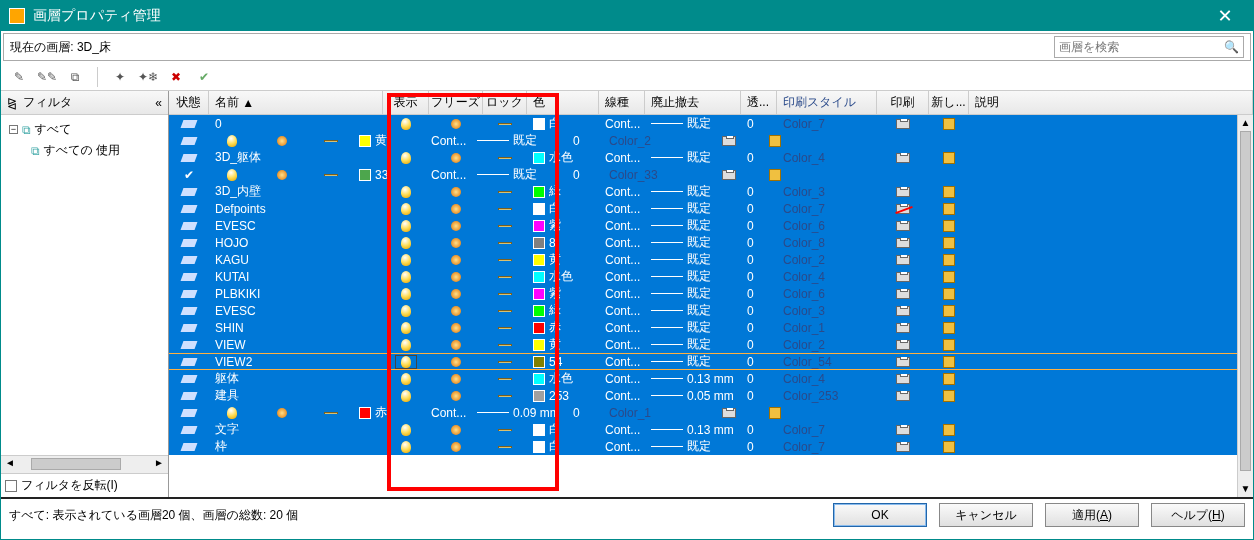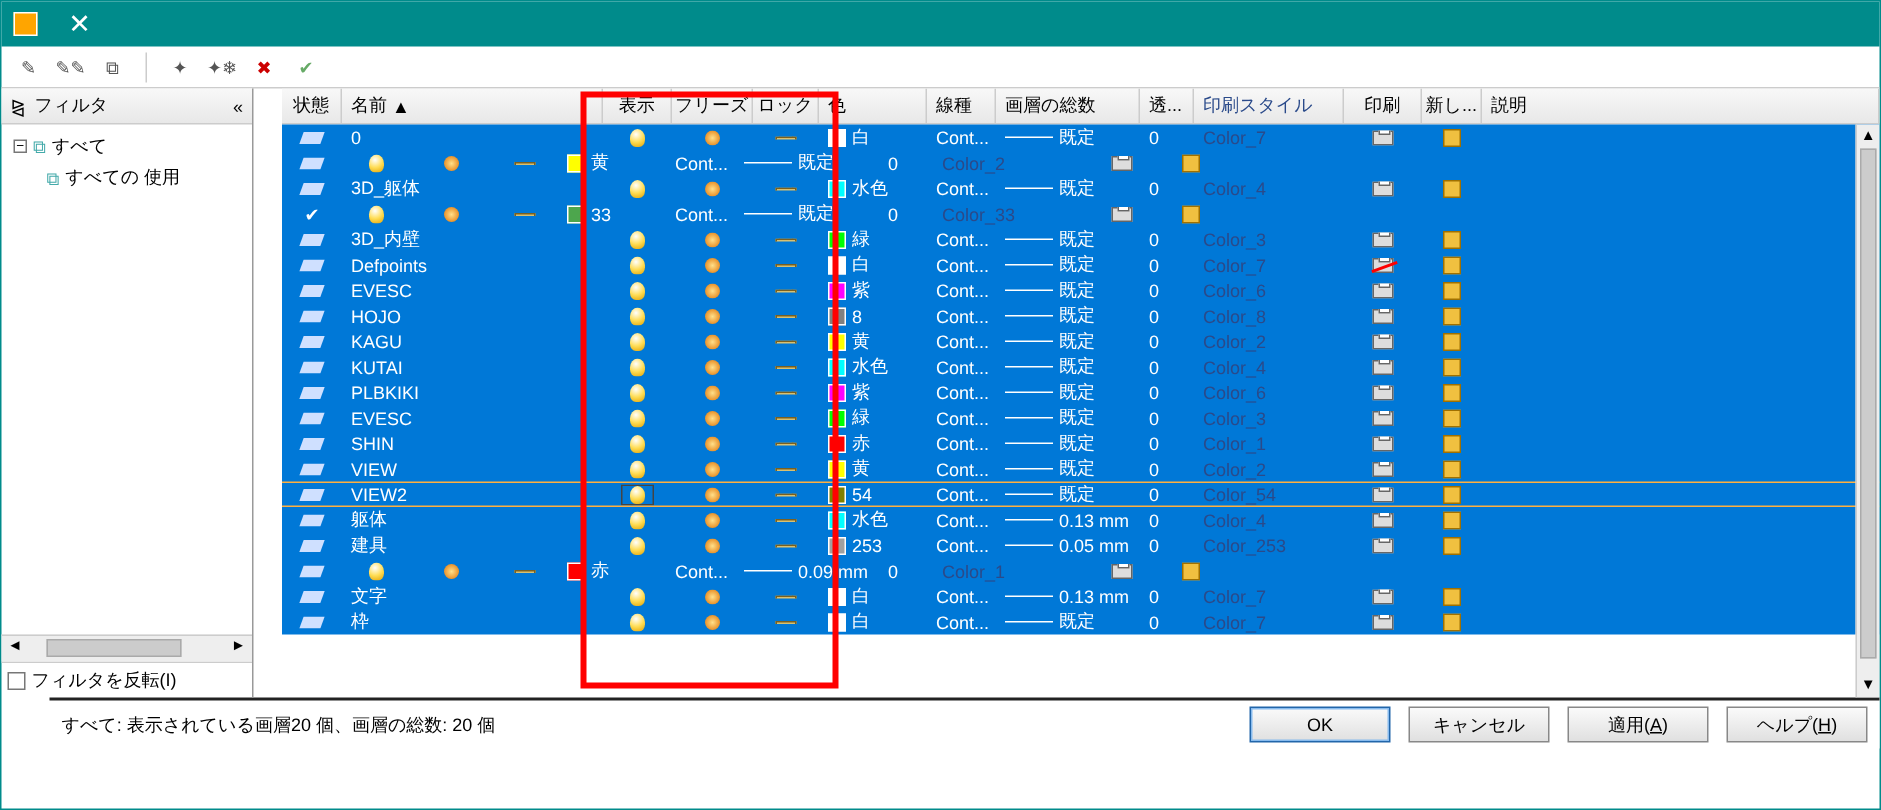--- a/index.html
+++ b/index.html
@@ -27,21 +27,21 @@
 .sidebar-tree .tree-box { width: 9px; height: 9px; border: 1px solid #777; display: inline-flex; align-items: center; justify-content: center; font-size: 9px; line-height: 7px; }
 .sidebar-tree .layer-glyph { color: #4aa; }
 .sidebar-scroll { height: 18px; background: #eee; border-top: 1px solid #ccc; position: relative; }
 .sidebar-scroll .thumb { position: absolute; left: 30px; top: 2px; width: 90px; height: 12px; background: #ccc; border: 1px solid #aaa; }
 .sidebar-scroll .arrow { position: absolute; width:16px; height:16px; top:1px; font-size:10px; text-align:center; }
 .sidebar-scroll .arrow.left { left:1px; }
 .sidebar-scroll .arrow.right { right:1px; }
 .sidebar-invert { height: 24px; border-top: 1px solid #ccc; display: flex; align-items: center; padding: 0 4px; gap: 4px; }
 .sidebar-invert .cb { width: 12px; height: 12px; border: 1px solid #777; display: inline-block; }
 .grid-area { flex: 1; position: relative; overflow: hidden; }
-.grid { width: 100%; padding-left: 19px; }
+.grid { width: 100%; }
 .grid-header { height: 24px; background: linear-gradient(#f8f8f8,#e8e8e8); border-bottom: 1px solid #ccc; display: flex; }
 .grid-header .col { border-right: 1px solid #ccc; padding: 4px 6px; display: flex; align-items: center; white-space: nowrap; overflow: hidden; }
 .rows { background: #0078d7; }
 .row { height: 17px; display: flex; align-items: center; color: #fff; position: relative; }
 .row.vsel { }
 .row.vsel::before { content:""; position: absolute; left:0; right:0; top:0; border-top: 1px solid #ffb040; }
 .row.vsel::after { content:""; position: absolute; left:0; right:0; bottom:0; border-bottom: 1px solid #ffb040; }
 .row .cell { padding: 0 6px; white-space: nowrap; overflow: hidden; display: flex; align-items: center; gap: 4px; }
 .c-state { width: 40px; justify-content: center; }
 .c-name { width: 174px; }
@@ -64,39 +64,47 @@
 .lock { display: inline-block; }
 .lock::before { content: ""; display: block; width: 12px; height: 9px; background: #d8c070; border: 1px solid #7a6020; position: relative; }
 .lock::after { content: ""; display: block; width: 8px; height: 6px; border: 1px solid #7a6020; border-bottom: none; border-radius: 4px 4px 0 0; margin: -16px auto 0; }
 .swatch { width: 12px; height: 12px; border: 1px solid #fff; display: inline-block; flex-shrink: 0; }
 .lw-bar { width: 32px; height: 0; border-top: 1px solid #fff; display: inline-block; }
 .printer { width: 14px; height: 10px; background: #ddd; border: 1px solid #666; display: inline-block; position: relative; }
 .printer::before { content: ""; position: absolute; top: -4px; left: 3px; width: 6px; height: 4px; background: #fff; border: 1px solid #666; }
 .printer.no::after { content: ""; position: absolute; left: -2px; top: 4px; width: 18px; border-top: 2px solid red; transform: rotate(-20deg); }
 .newvp { width: 12px; height: 12px; background: #f0c040; border: 1px solid #a07000; display: inline-block; }
 .red-box { position: absolute; border: 4px solid red; pointer-events: none; z-index: 50; }
-.button-bar { height: 34px; border-top: 2px solid #222; display: flex; align-items: center; justify-content: flex-start; padding: 0 8px; gap: 12px; background: #fff; margin-left: 32px; }
+.button-bar { height: 34px; border-top: 2px solid #222; display: flex; align-items: center; justify-content: flex-start; padding: 0 8px; gap: 12px; background: #fff; }
 .button-bar .status-text { flex: 1; }
 .btn { min-width: 94px; height: 24px; border: 1px solid #888; background: linear-gradient(#fafafa,#e0e0e0); cursor: pointer; padding: 2px 10px; }
 .btn.default { border: 1px solid #2266aa; box-shadow: 0 0 0 1px #88bbee inset; }
 .scroll-v { position: absolute; right: 0; top: 24px; bottom: 0; width: 16px; background: #eee; border-left: 1px solid #ccc; }
 .scroll-v .arrow { height:16px; text-align:center; font-size:10px; line-height:16px; }
 .scroll-v .thumb { margin: 0 2px; background: #ccc; border: 1px solid #aaa; }
 u { text-decoration: underline; }
 </style>
 </head>
 <body>
 
 <div class="window">
 
   <div class="titlebar">
     <span class="app-icon"></span>
+    <span class="title">画層プロパティ管理</span>
     <span class="close">✕</span>
   </div>
 
+  <div class="current-layer-bar">
+    <span class="label">現在の画層: 3D_床</span>
+    <span class="search-box">
+      <input placeholder="画層を検索" style="">
+      <span class="mag">🔍</span>
+    </span>
+  </div>
 
   <div class="toolbar">
     <span class="tbtn">✎</span>
     <span class="tbtn">✎✎</span>
     <span class="tbtn">⧉</span>
     <span class="sep"></span>
     <span class="tbtn">✦</span>
     <span class="tbtn">✦❄</span>
     <span class="tbtn" style="color:#c00">✖</span>
     <span class="tbtn" style="color:#6a6">✔</span>
@@ -139,21 +147,21 @@
           <div class="col c-state">状態</div>
           <div class="col c-name">
             <span>名前</span>&nbsp;
             <span>▲</span>
           </div>
           <div class="col c-vis">表示</div>
           <div class="col c-freeze">フリーズ</div>
           <div class="col c-lock">ロック</div>
           <div class="col c-color">色</div>
           <div class="col c-lt">線種</div>
-          <div class="col c-lw">画層の総数</div>
+          <div class="col c-lw">廃止撤去</div>
           <div class="col c-tr">透...</div>
           <div class="col c-ps">印刷スタイル</div>
           <div class="col c-print">印刷</div>
           <div class="col c-new">新し...</div>
           <div class="col c-desc">説明</div>
         </div>
         <div class="rows" id="rows">
             <div class="row">
               <div class="cell c-state">
                 <span class="status-icon"></span>

